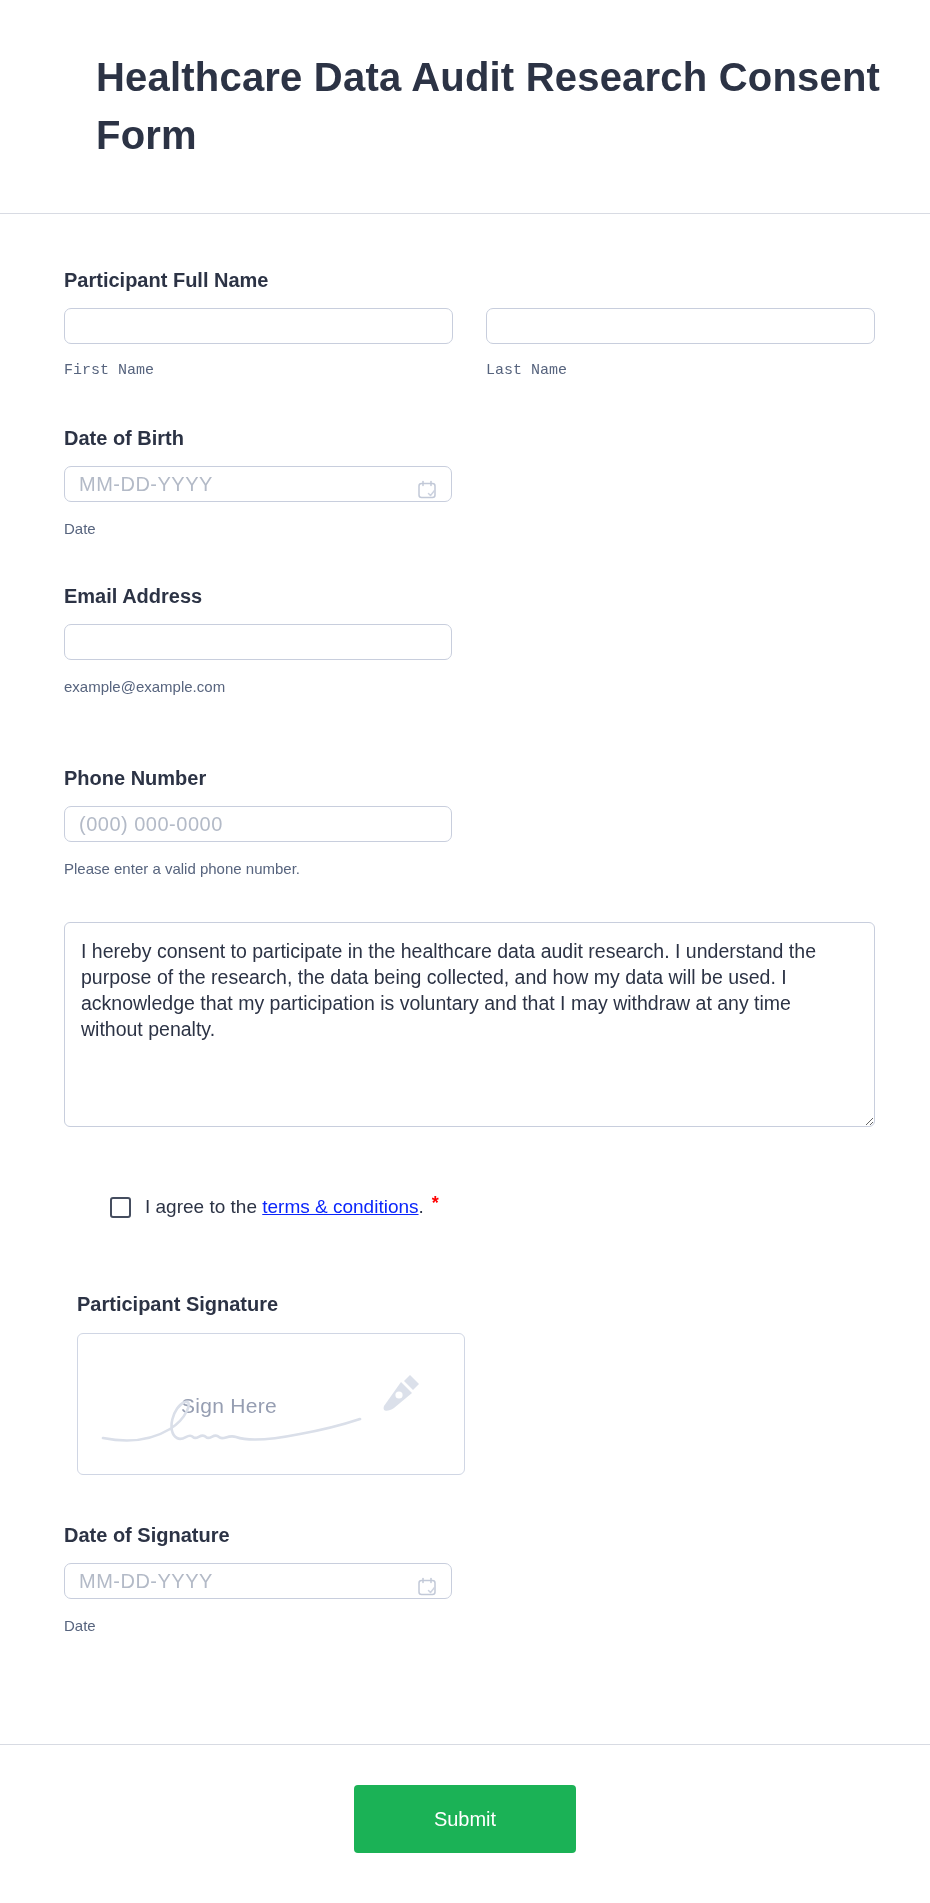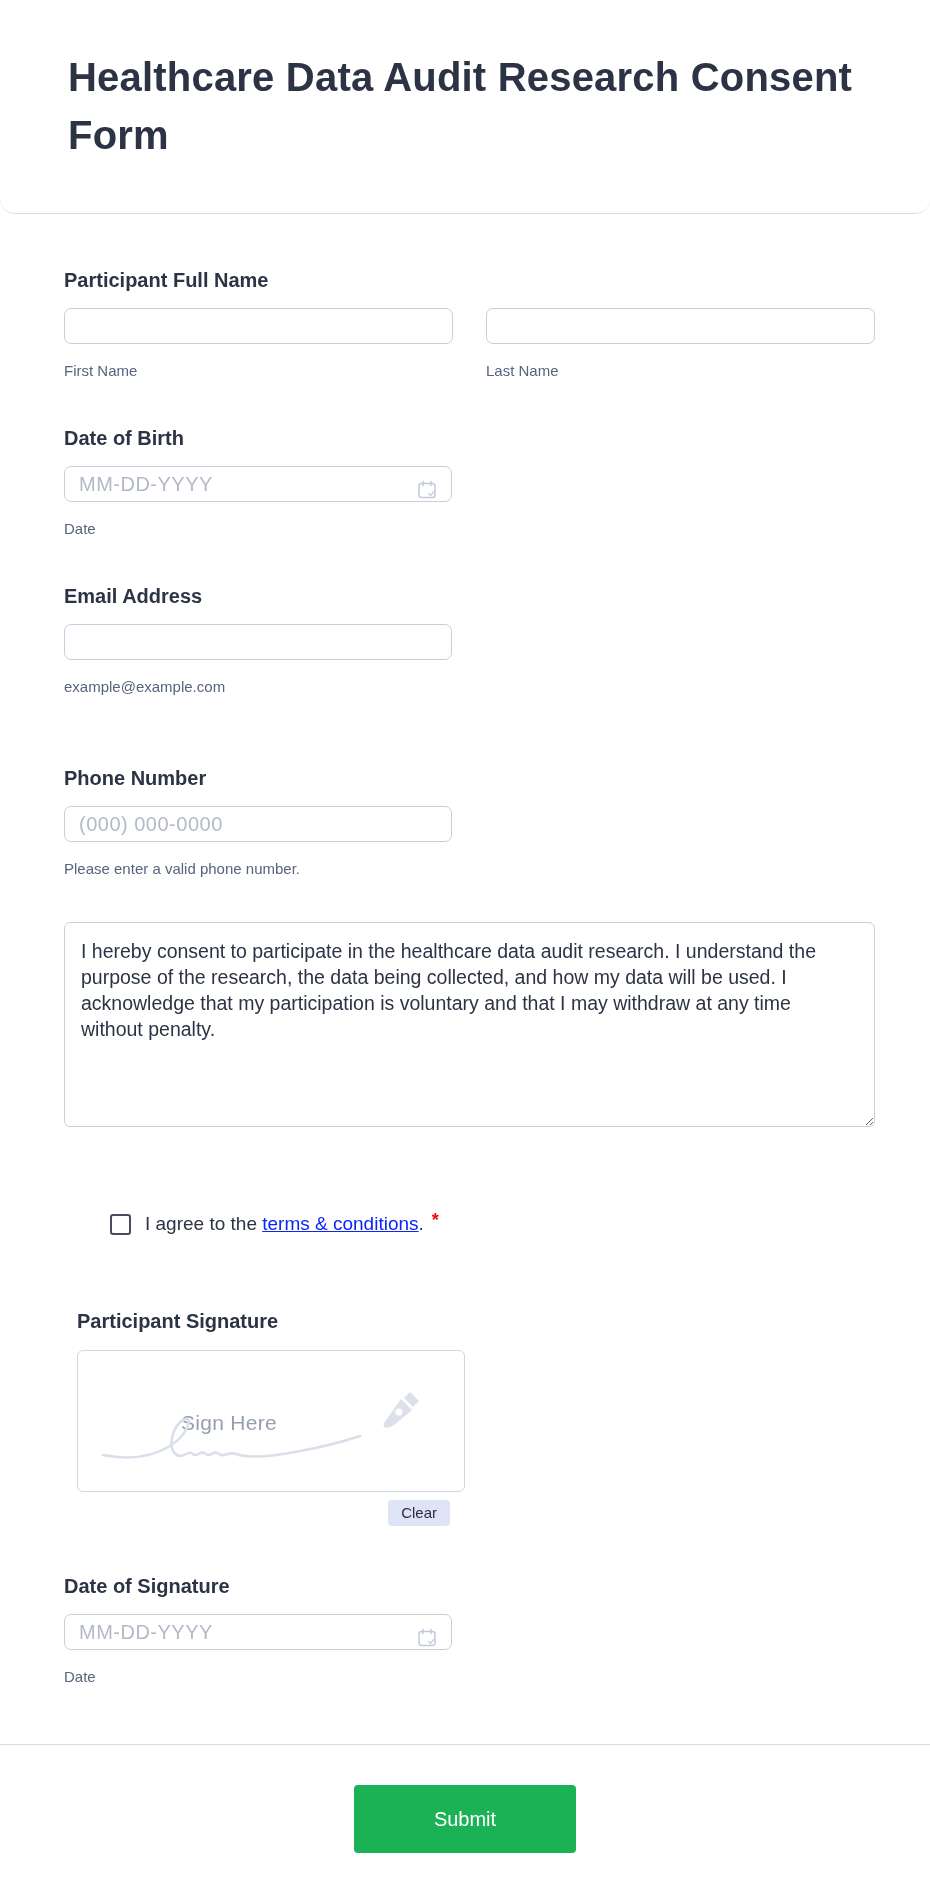--- a/index.html
+++ b/index.html
@@ -11,53 +11,53 @@
   *{box-sizing:border-box;margin:0;padding:0;}
   html,body{background:#ffffff;}
   body{
     font-family:"Liberation Sans","DejaVu Sans",sans-serif;
     color:var(--label-text);
     width:930px; min-height:1903px; margin:0 auto;
   }
   .page{width:930px;min-height:1903px;background:#fff;display:flex;flex-direction:column;}
 
   
-  .form-header{padding:48px 10px 49px 68px;border-bottom:1px solid var(--divider);border-radius:15px;}
+  .form-header{padding:48px 10px 49px 96px;border-bottom:1px solid var(--divider);}
   .form-title{font-size:40px;line-height:58px;font-weight:700;color:var(--title-text);letter-spacing:.2px;}
 
   
   .form-body{padding:0 55px 24px 64px;flex:1;}
   .question{margin-top:46px;}
   .q-label{font-size:20px;line-height:28px;font-weight:600;color:var(--label-text);margin-bottom:14px;}
   .sublabel{font-size:15px;line-height:18px;color:var(--sublabel-text);margin-top:18px;}
 
   .text-input{
     display:block;width:388px;height:36px;border:1px solid var(--input-border);
     border-radius:7px;font-family:inherit;font-size:20px;color:var(--label-text);
     padding:0 44px 0 14px;outline:none;background:#fff;
   }
   .text-input.no-icon{padding-right:14px;}
   .text-input::placeholder{color:var(--placeholder-text);letter-spacing:.5px;opacity:1;}
 
-  .name-row{display:flex;gap:33px;}
+  .name-row{display:flex;gap:33px;font-family:Liberation Mono, monospace;}
   .name-col{width:389px;}
   .name-col .text-input{width:100%;}
 
   .input-wrap{position:relative;width:388px;}
   .cal-icon{position:absolute;right:13px;top:13px;pointer-events:auto;cursor:pointer;}
 
   .consent-box{margin-top:44px;}
   .consent-textarea{
     display:block;width:811px;height:205px;border:1px solid var(--input-border);
     border-radius:6px;font-family:inherit;font-size:19.5px;line-height:26px;
     color:var(--label-text);padding:15px 16px;resize:both;outline:none;
   }
 
   
-  .agree-row{margin-top:84px;display:flex;align-items:center;padding-left:46px;}
+  .agree-row{margin-top:67px;display:flex;align-items:center;padding-left:46px;}
   .checkbox{
     width:21px;height:21px;border:2px solid #454d5f;border-radius:3px;
     background:#fff;margin-right:14px;flex:0 0 auto;cursor:pointer;
   }
   .agree-text{font-size:19px;line-height:26px;color:var(--label-text);}
   .agree-link{color:var(--link-blue);text-decoration:underline;cursor:pointer;}
   .required-star{color:var(--required-red);font-weight:700;font-size:18px;margin-left:8px;position:relative;top:-4px;}
 
   
   .sig-question{margin-top:70px;padding-left:13px;}
@@ -160,23 +160,20 @@
           </svg>
         </span>
         <span class="pen-icon">
           <svg width="46" height="44" viewBox="0 0 46 44" fill="#dbe0ea">
             <path d="M34 3 L43 12 L37 18 L28 9 Z"></path>
             <path d="M25 10 L36 21 L18 36 C 12 40 6 40 8 34 L25 10 Z"></path>
             <circle cx="23" cy="23" r="3.6" fill="#ffffff"></circle>
           </svg>
         </span>
       </div>
-      <div class="clear-row">
-        <button class="clear-btn">Clear</button>
-      </div>
     </section>
 
     <section class="question" style="margin-top:46px">
       <div class="q-label">Date of Signature</div>
       <div class="input-wrap">
         <input type="text" class="text-input" placeholder="MM-DD-YYYY" style="">
         <span class="cal-icon">
           <svg width="23" height="23" viewBox="0 0 23 23" fill="none" stroke="#c2c9d8" stroke-width="1.5" stroke-linecap="round" stroke-linejoin="round">
             <line x1="7" y1="2.5" x2="7" y2="6.5"></line>
               <line x1="15" y1="2.5" x2="15" y2="6.5"></line>

